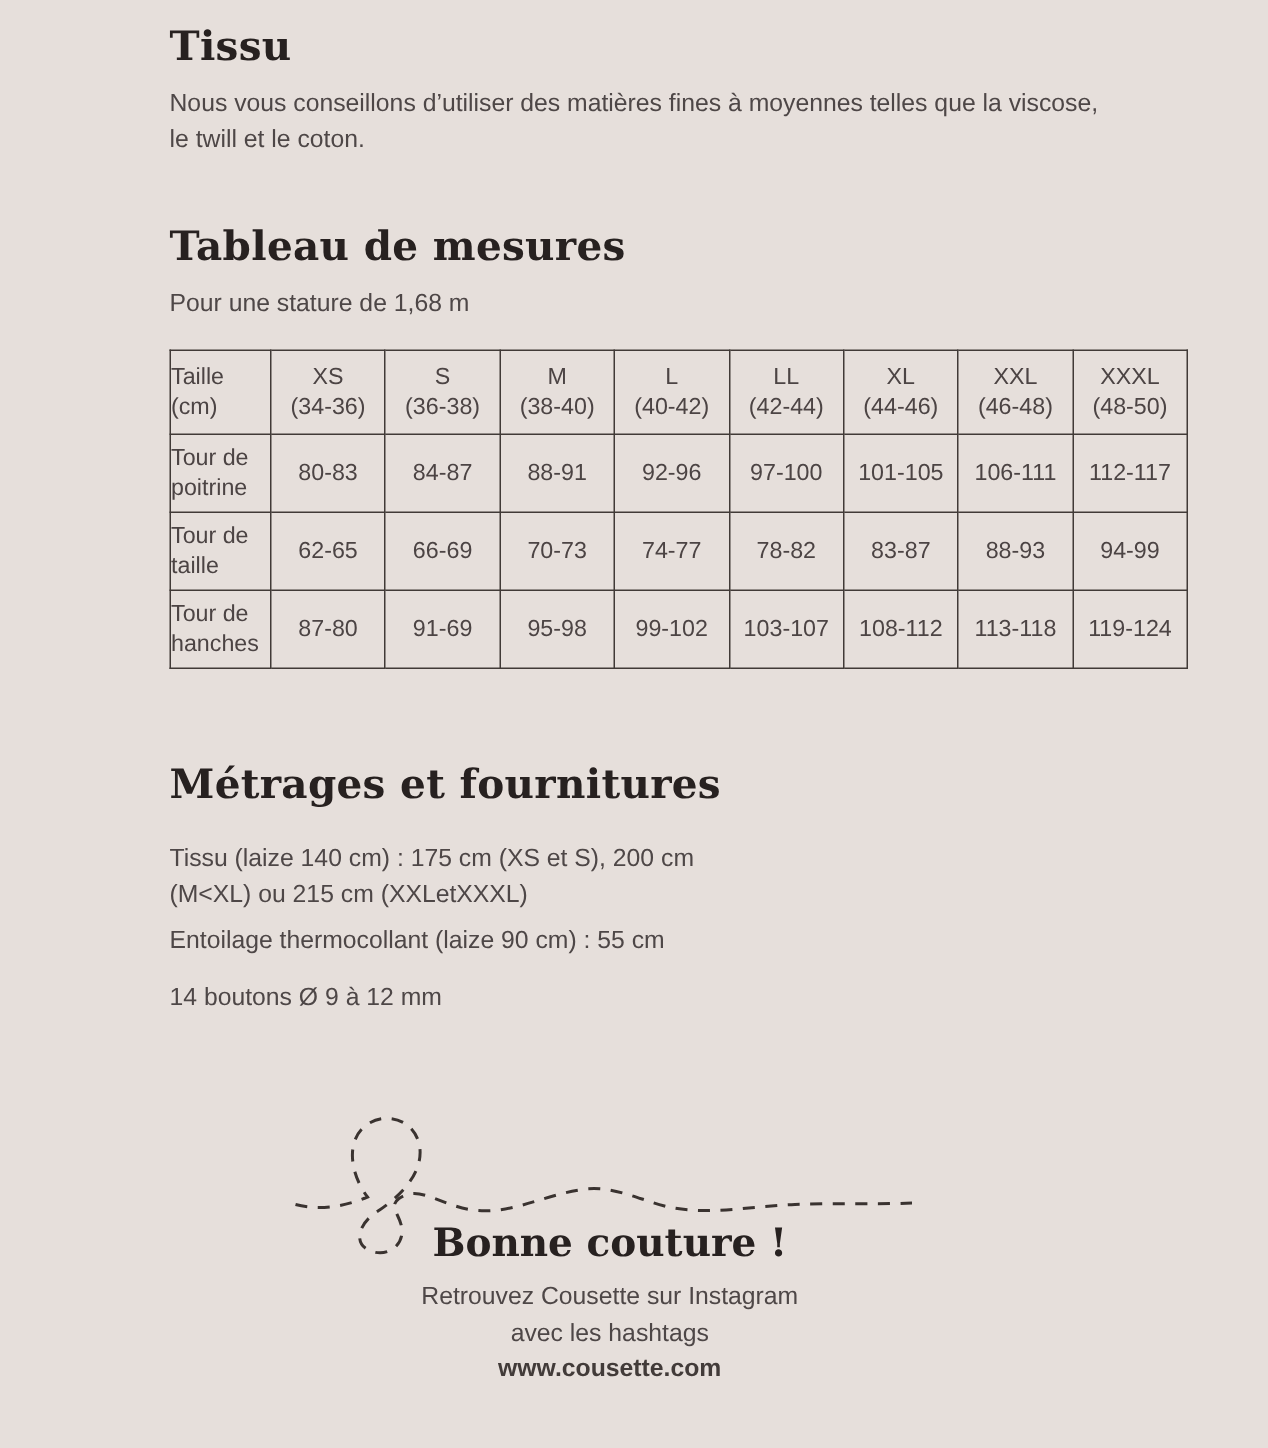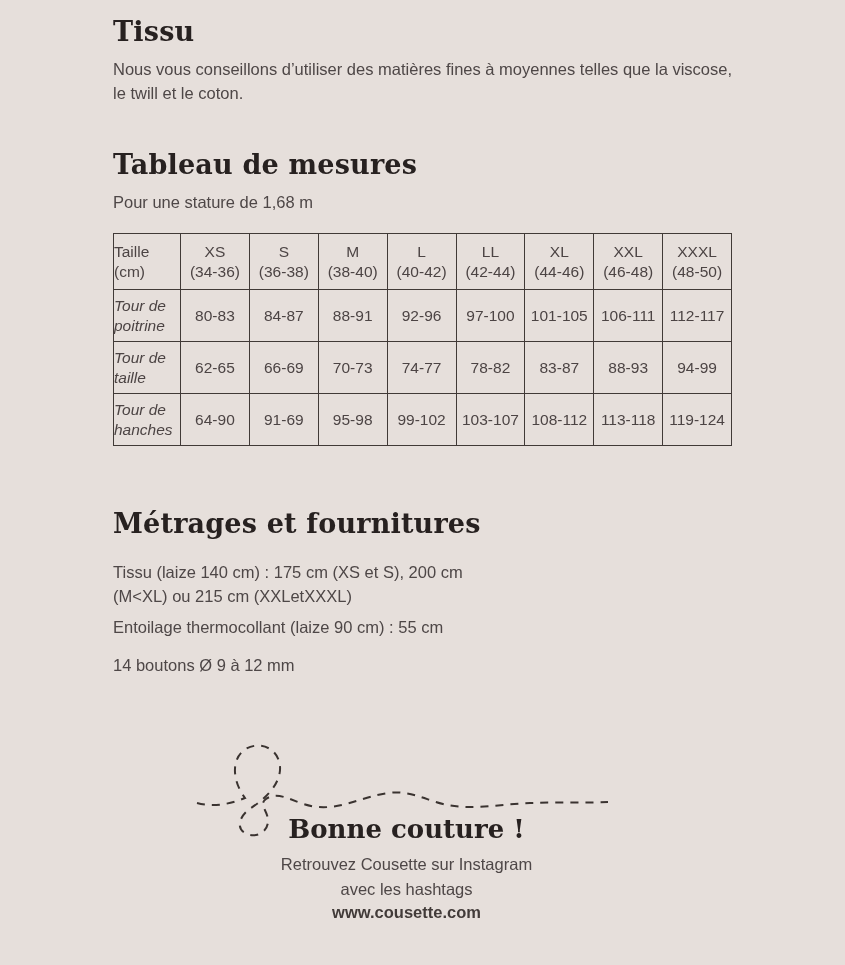--- a/index.html
+++ b/index.html
@@ -35,35 +35,35 @@
   }
   .section-mesures .serif-title { margin-top: 44px; }
   .subtitle {
     font-size: 16.5px;
     margin: 13px 0 0;
   }
   table.measures {
     margin-top: 21px;
     border-collapse: collapse;
     table-layout: fixed;
-    width: 619px;
+    width: 679px;
     font-size: 15.5px;
     color: #4c4444;
   }
   table.measures th, table.measures td {
     border: 1.5px solid #413a37;
     font-weight: 400;
     padding: 0;
   }
   table.measures col.first { width: 67px; }
   thead th { height: 55px; text-align: center; vertical-align: middle; }
   thead th span, th.rowlabel span { display: block; line-height: 20px; }
   th.corner, th.rowlabel { text-align: left; padding-left: 6px; }
   tbody td { height: 51px; text-align: center; vertical-align: middle; }
-  tbody th.rowlabel { height: 51px; vertical-align: middle; font-style: italic; }
+  tbody th.rowlabel { height: 51px; vertical-align: middle; }
   .section-metrages .serif-title { margin-top: 62px; }
   .met-line { font-size: 16.5px; line-height: 24px; margin: 0; }
   .met-first { margin-top: 21px; max-width: 388px; }
   .met-mid   { margin-top: 7px; }
   .met-last  { margin-top: 14px; }
   .squiggle {
     position: absolute;
     left: 0; top: 737px;
     width: 845px; height: 105px;
   }
@@ -187,21 +187,21 @@
           <td>78-82</td>
           <td>83-87</td>
           <td>88-93</td>
           <td>94-99</td>
         </tr>
         <tr>
           <th class="rowlabel">
             <span>Tour de</span>
             <span>hanches</span>
           </th>
-          <td>64-90</td>
+          <td>87-80</td>
           <td>91-69</td>
           <td>95-98</td>
           <td>99-102</td>
           <td>103-107</td>
           <td>108-112</td>
           <td>113-118</td>
           <td>119-124</td>
         </tr>
       </tbody>
     </table>

